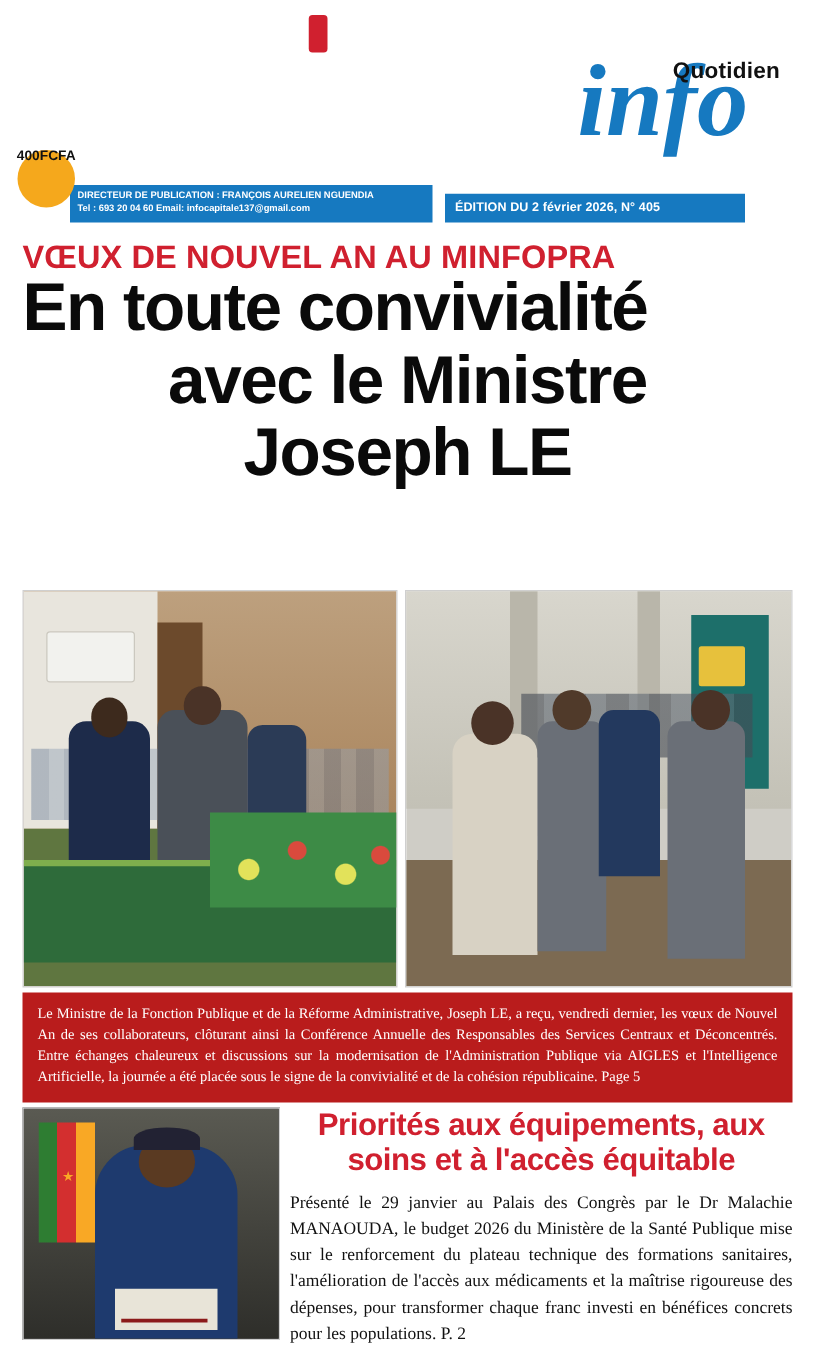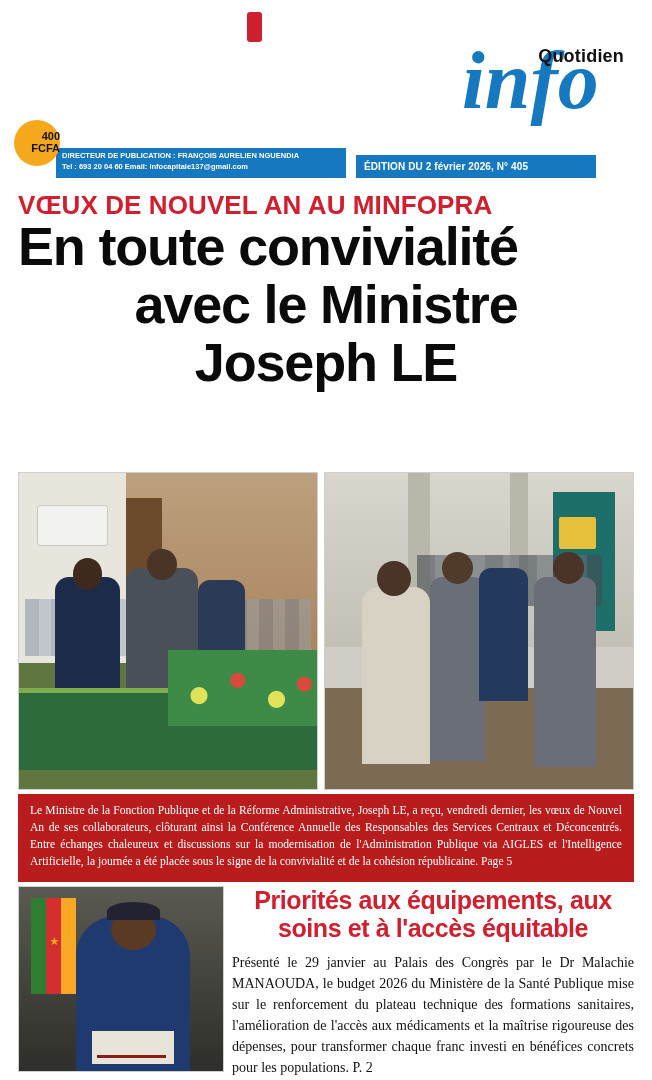--- a/index.html
+++ b/index.html
@@ -64,22 +64,22 @@
   }
   .price-badge {
     position: absolute;
     left: 14px; top: 120px;
     width: 46px; height: 46px;
     border-radius: 50%;
     background: #f5a81c;
     color: #111;
     font-size: 11px;
     font-weight: bold;
-    display: flex; flex-direction: column;
-    align-items: flex-end; justify-content: center;
+    display: flex; flex-direction: row;
+    align-items: flex-start; justify-content: center;
     line-height: 1.05;
     z-index: 4;
   }
 
   .info-bar {
     position: absolute;
     left: 56px; top: 148px;
     width: 468px;
     height: 30px;
   }

